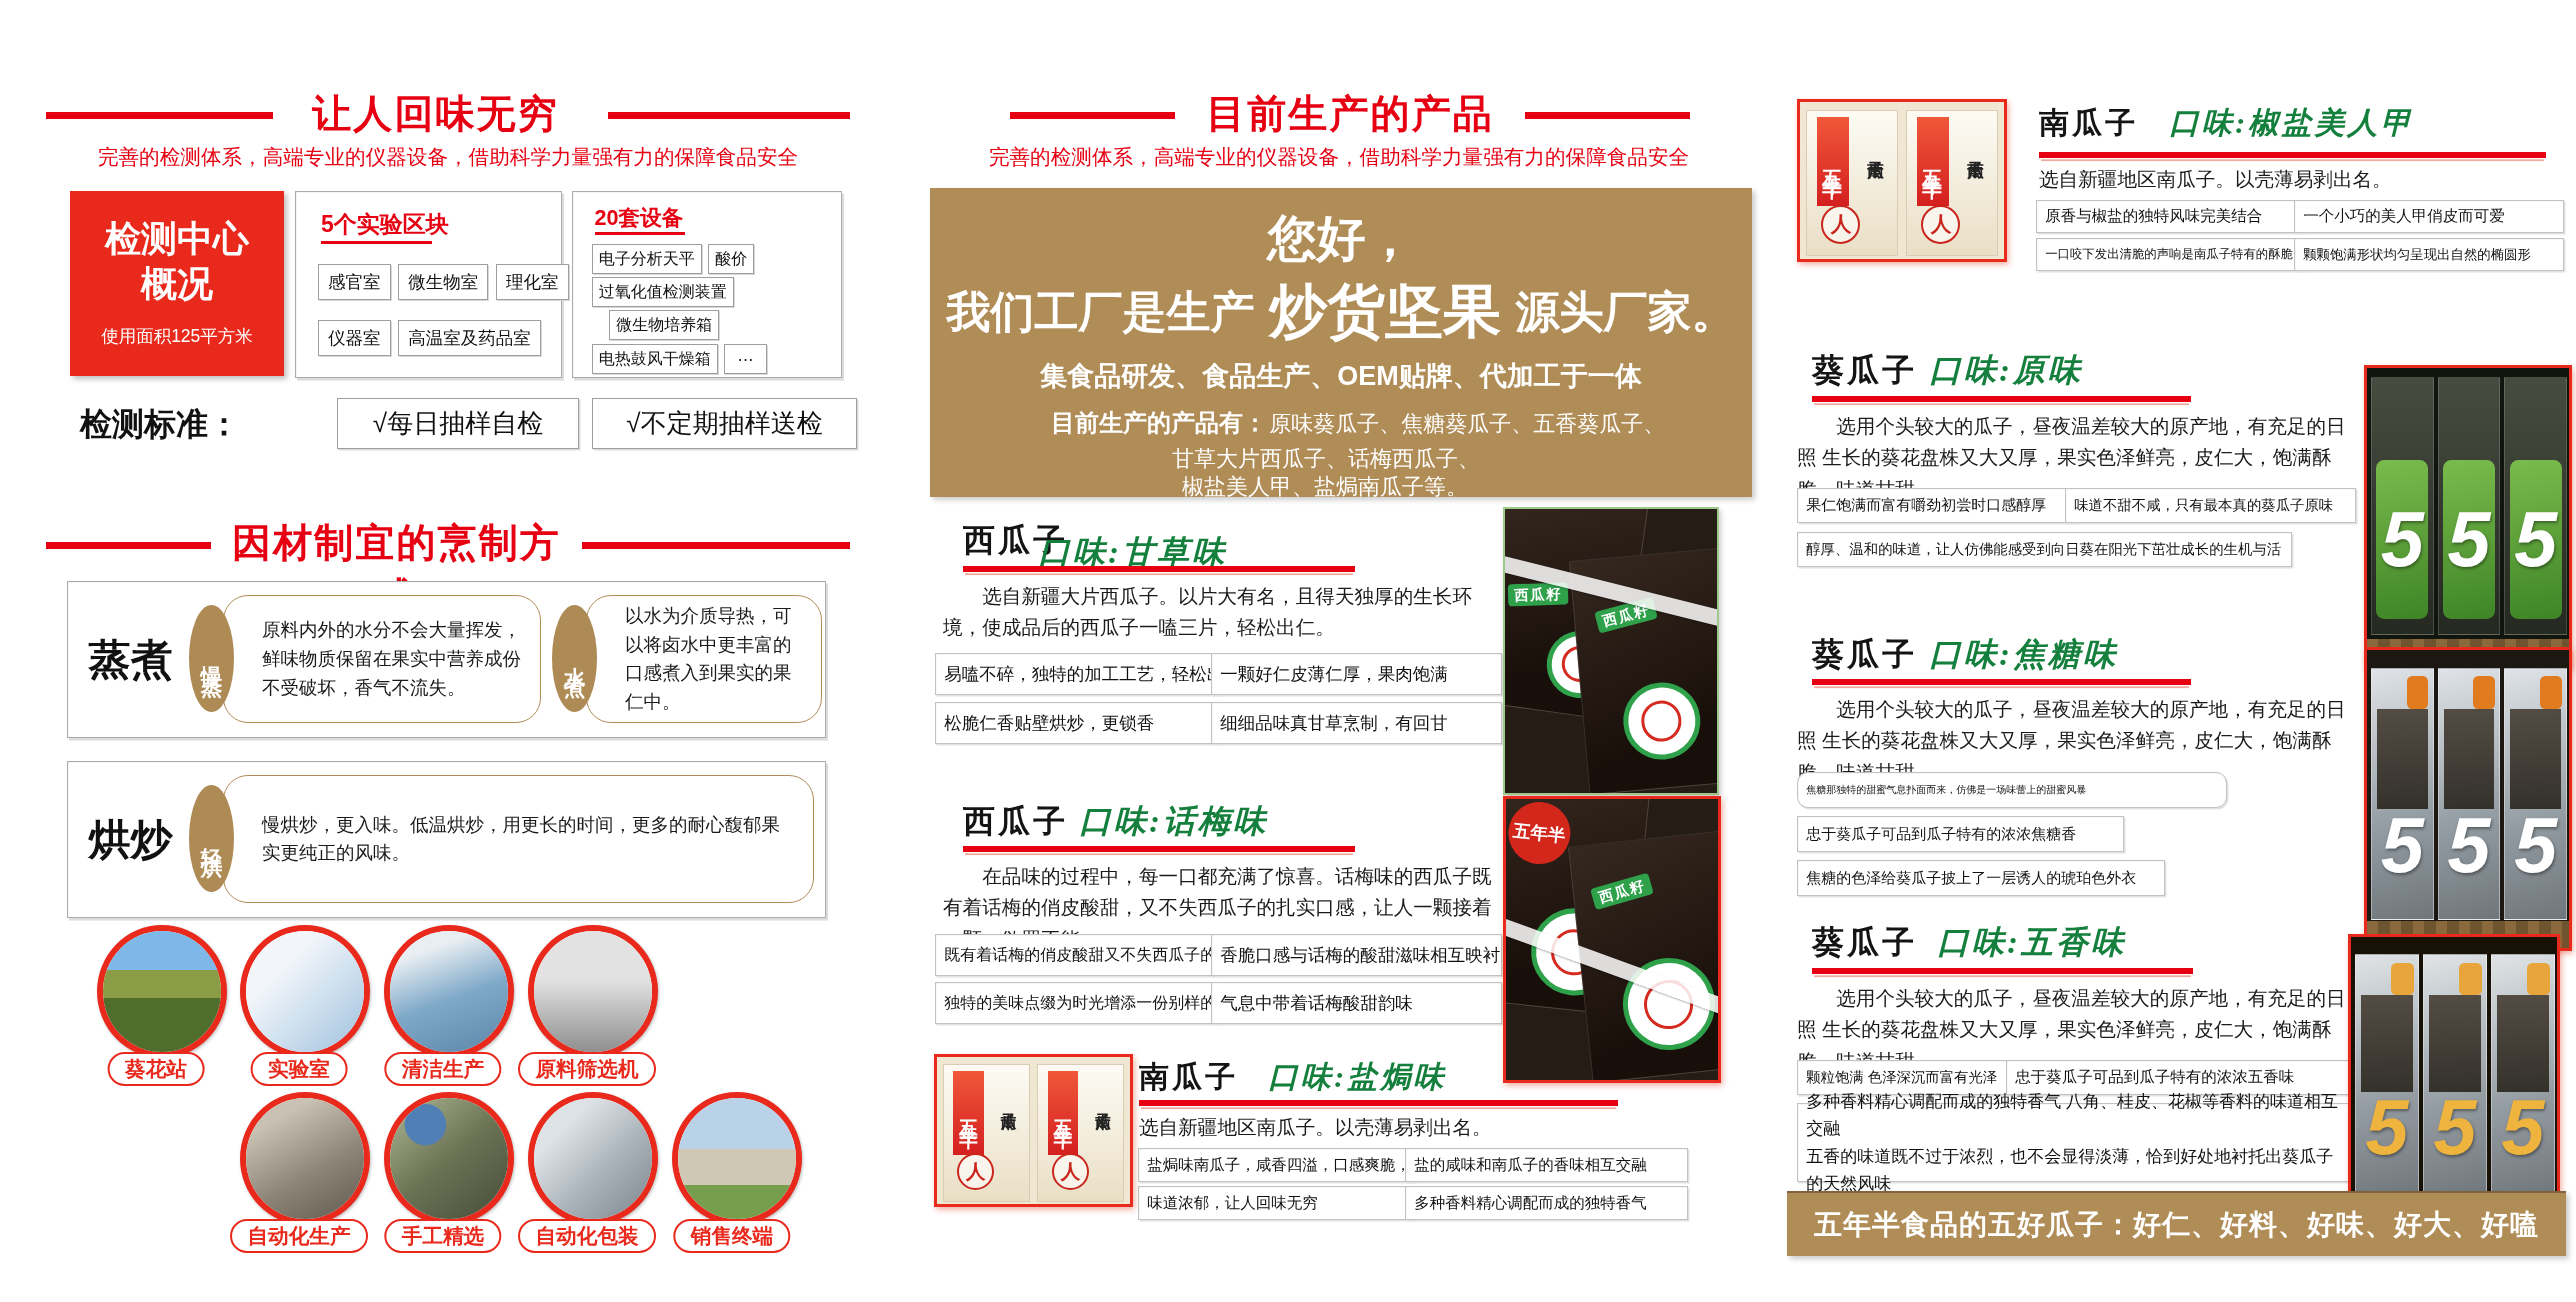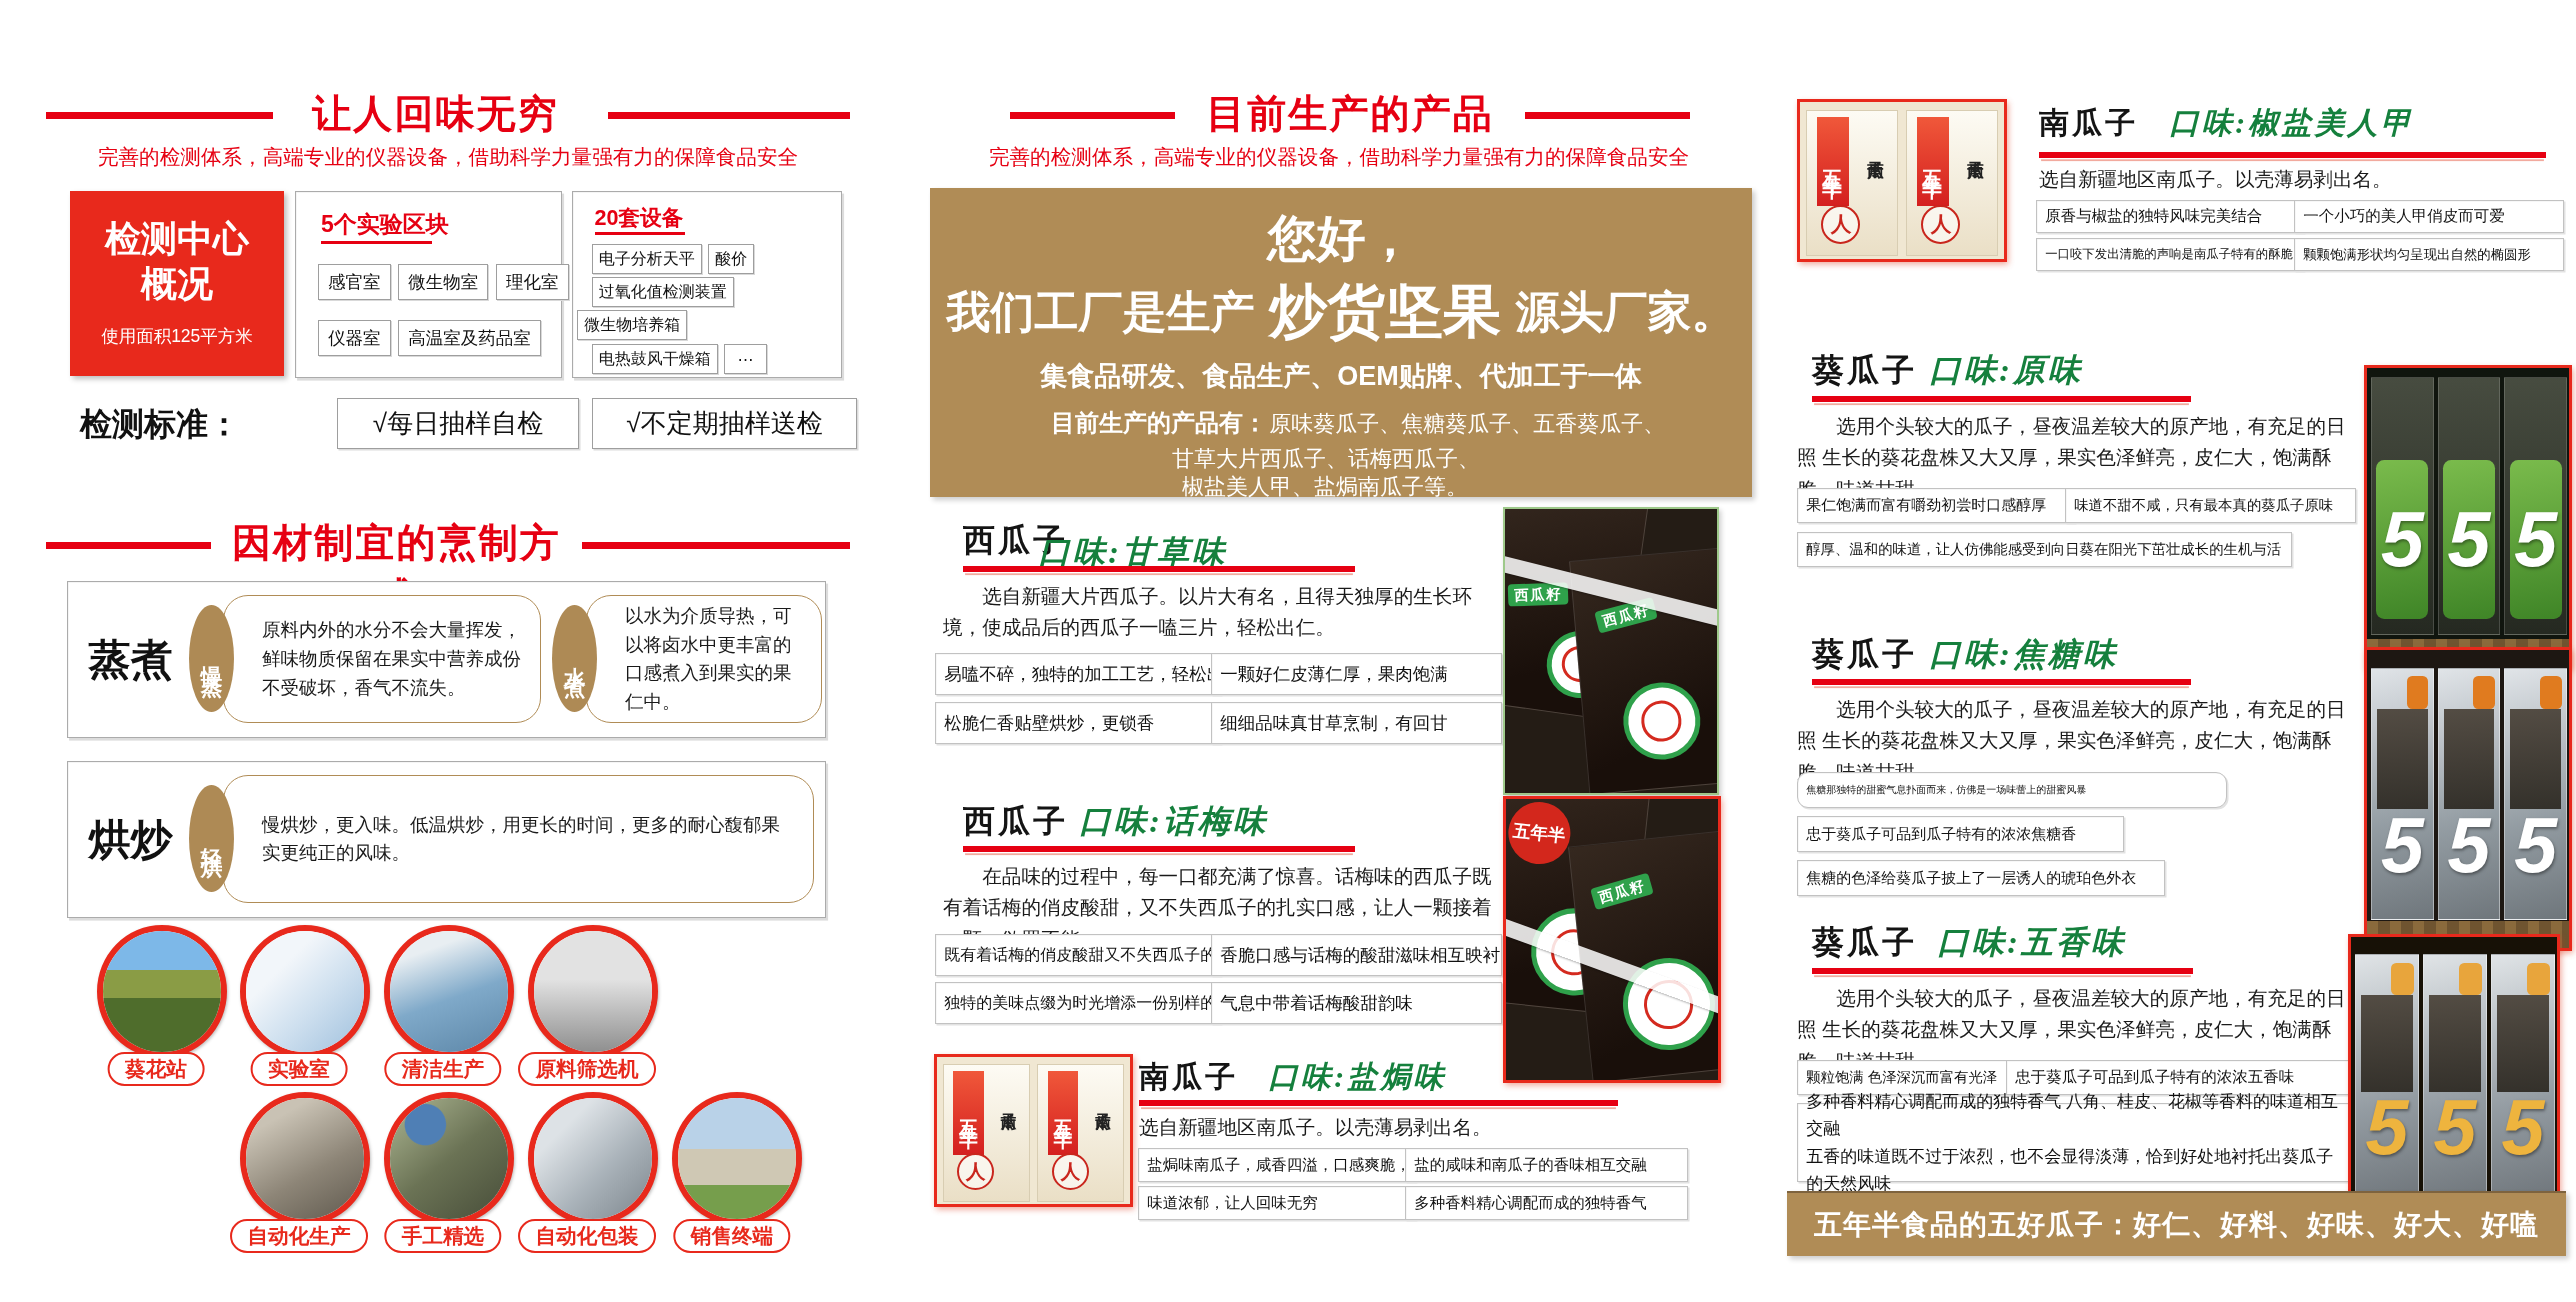--- a/index.html
+++ b/index.html
@@ -82,21 +82,21 @@
   <div class="graybox" style="left:572px;top:191px;width:268px;height:185px;">
     <div style="position:absolute;left:21.6px;top:11.3px;color:#e60012;font-size:21.6px;font-weight:bold;">20套设备</div>
     <div style="position:absolute;left:21.6px;top:40px;width:90px;height:3.1px;background:#e60012;"></div>
     <div style="position:absolute;left:18.5px;top:52px;display:flex;gap:6.2px;">
       <span class="minitag" style="font-size:16px;padding:3.6px 6.2px;">电子分析天平</span>
       <span class="minitag" style="font-size:16px;padding:3.6px 6.2px;">酸价</span>
     </div>
     <div style="position:absolute;left:18.5px;top:85px;">
       <span class="minitag" style="font-size:16px;padding:3.6px 6.2px;">过氧化值检测装置</span>
     </div>
-    <div style="position:absolute;left:4px;top:118px;border-radius:12px;">
+    <div style="position:absolute;left:36px;top:118px;border-radius:12px;">
       <span class="minitag" style="font-size:16px;padding:3.6px 6.2px;">微生物培养箱</span>
     </div>
     <div style="position:absolute;left:18.5px;top:152px;display:flex;gap:6.2px;">
       <span class="minitag" style="font-size:16px;padding:3.6px 6.2px;">电热鼓风干燥箱</span>
       <span class="minitag" style="font-size:16px;padding:3.6px 12.4px;">⋯</span>
     </div>
   </div>
 
   <div class="abs" style="left:80px;top:403px;font-size:32px;font-weight:bold;color:#111;">检测标准：</div>
   <div class="stditem" style="left:337px;top:398px;width:240px;height:49px;">√每日抽样自检</div>

